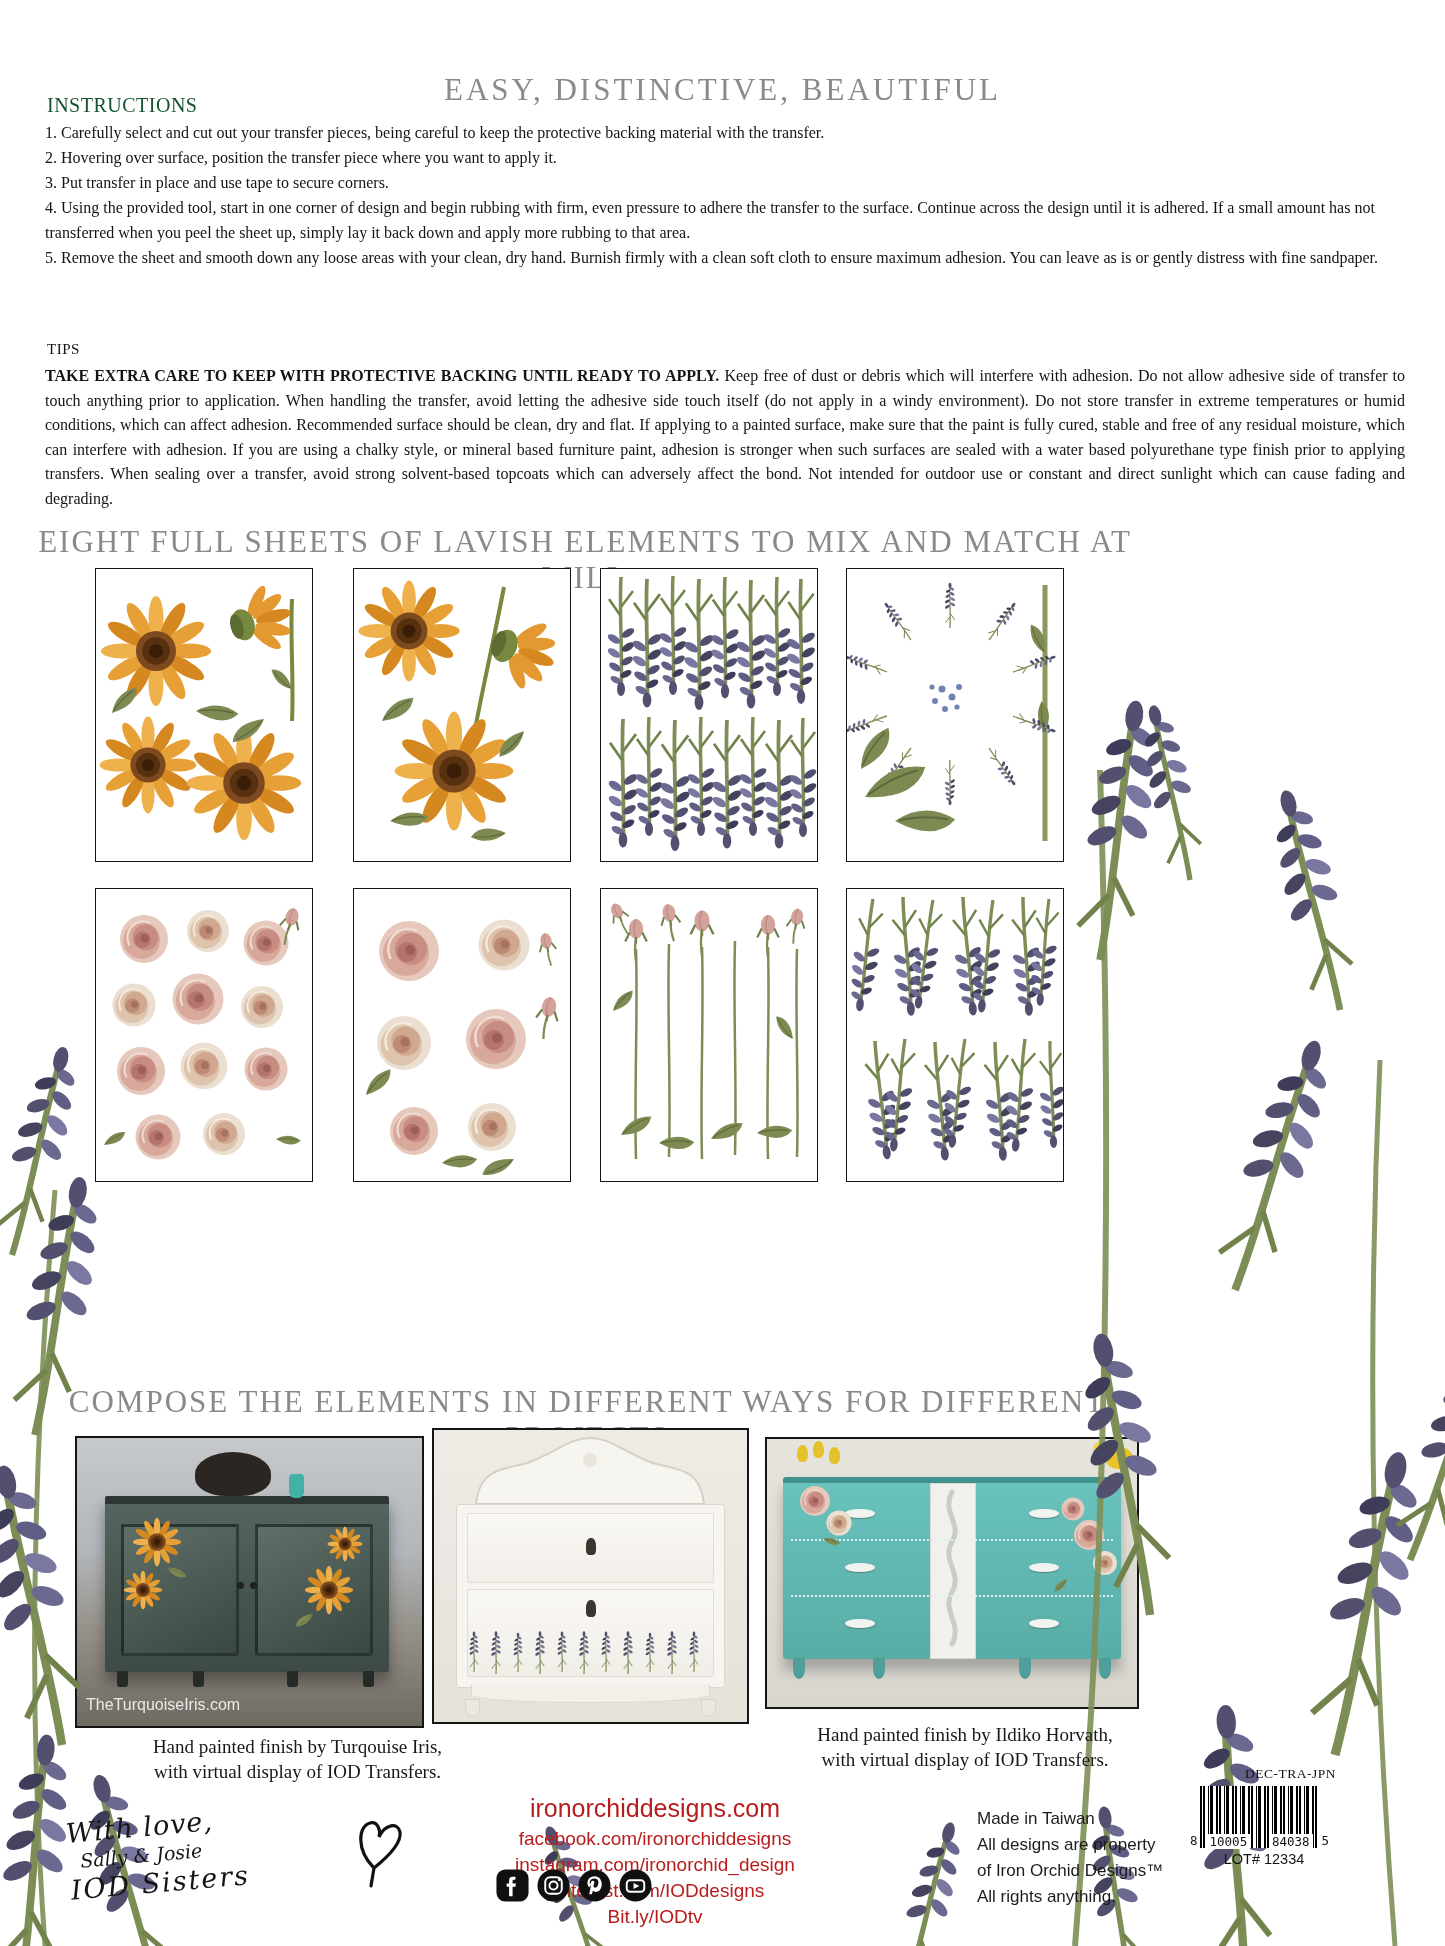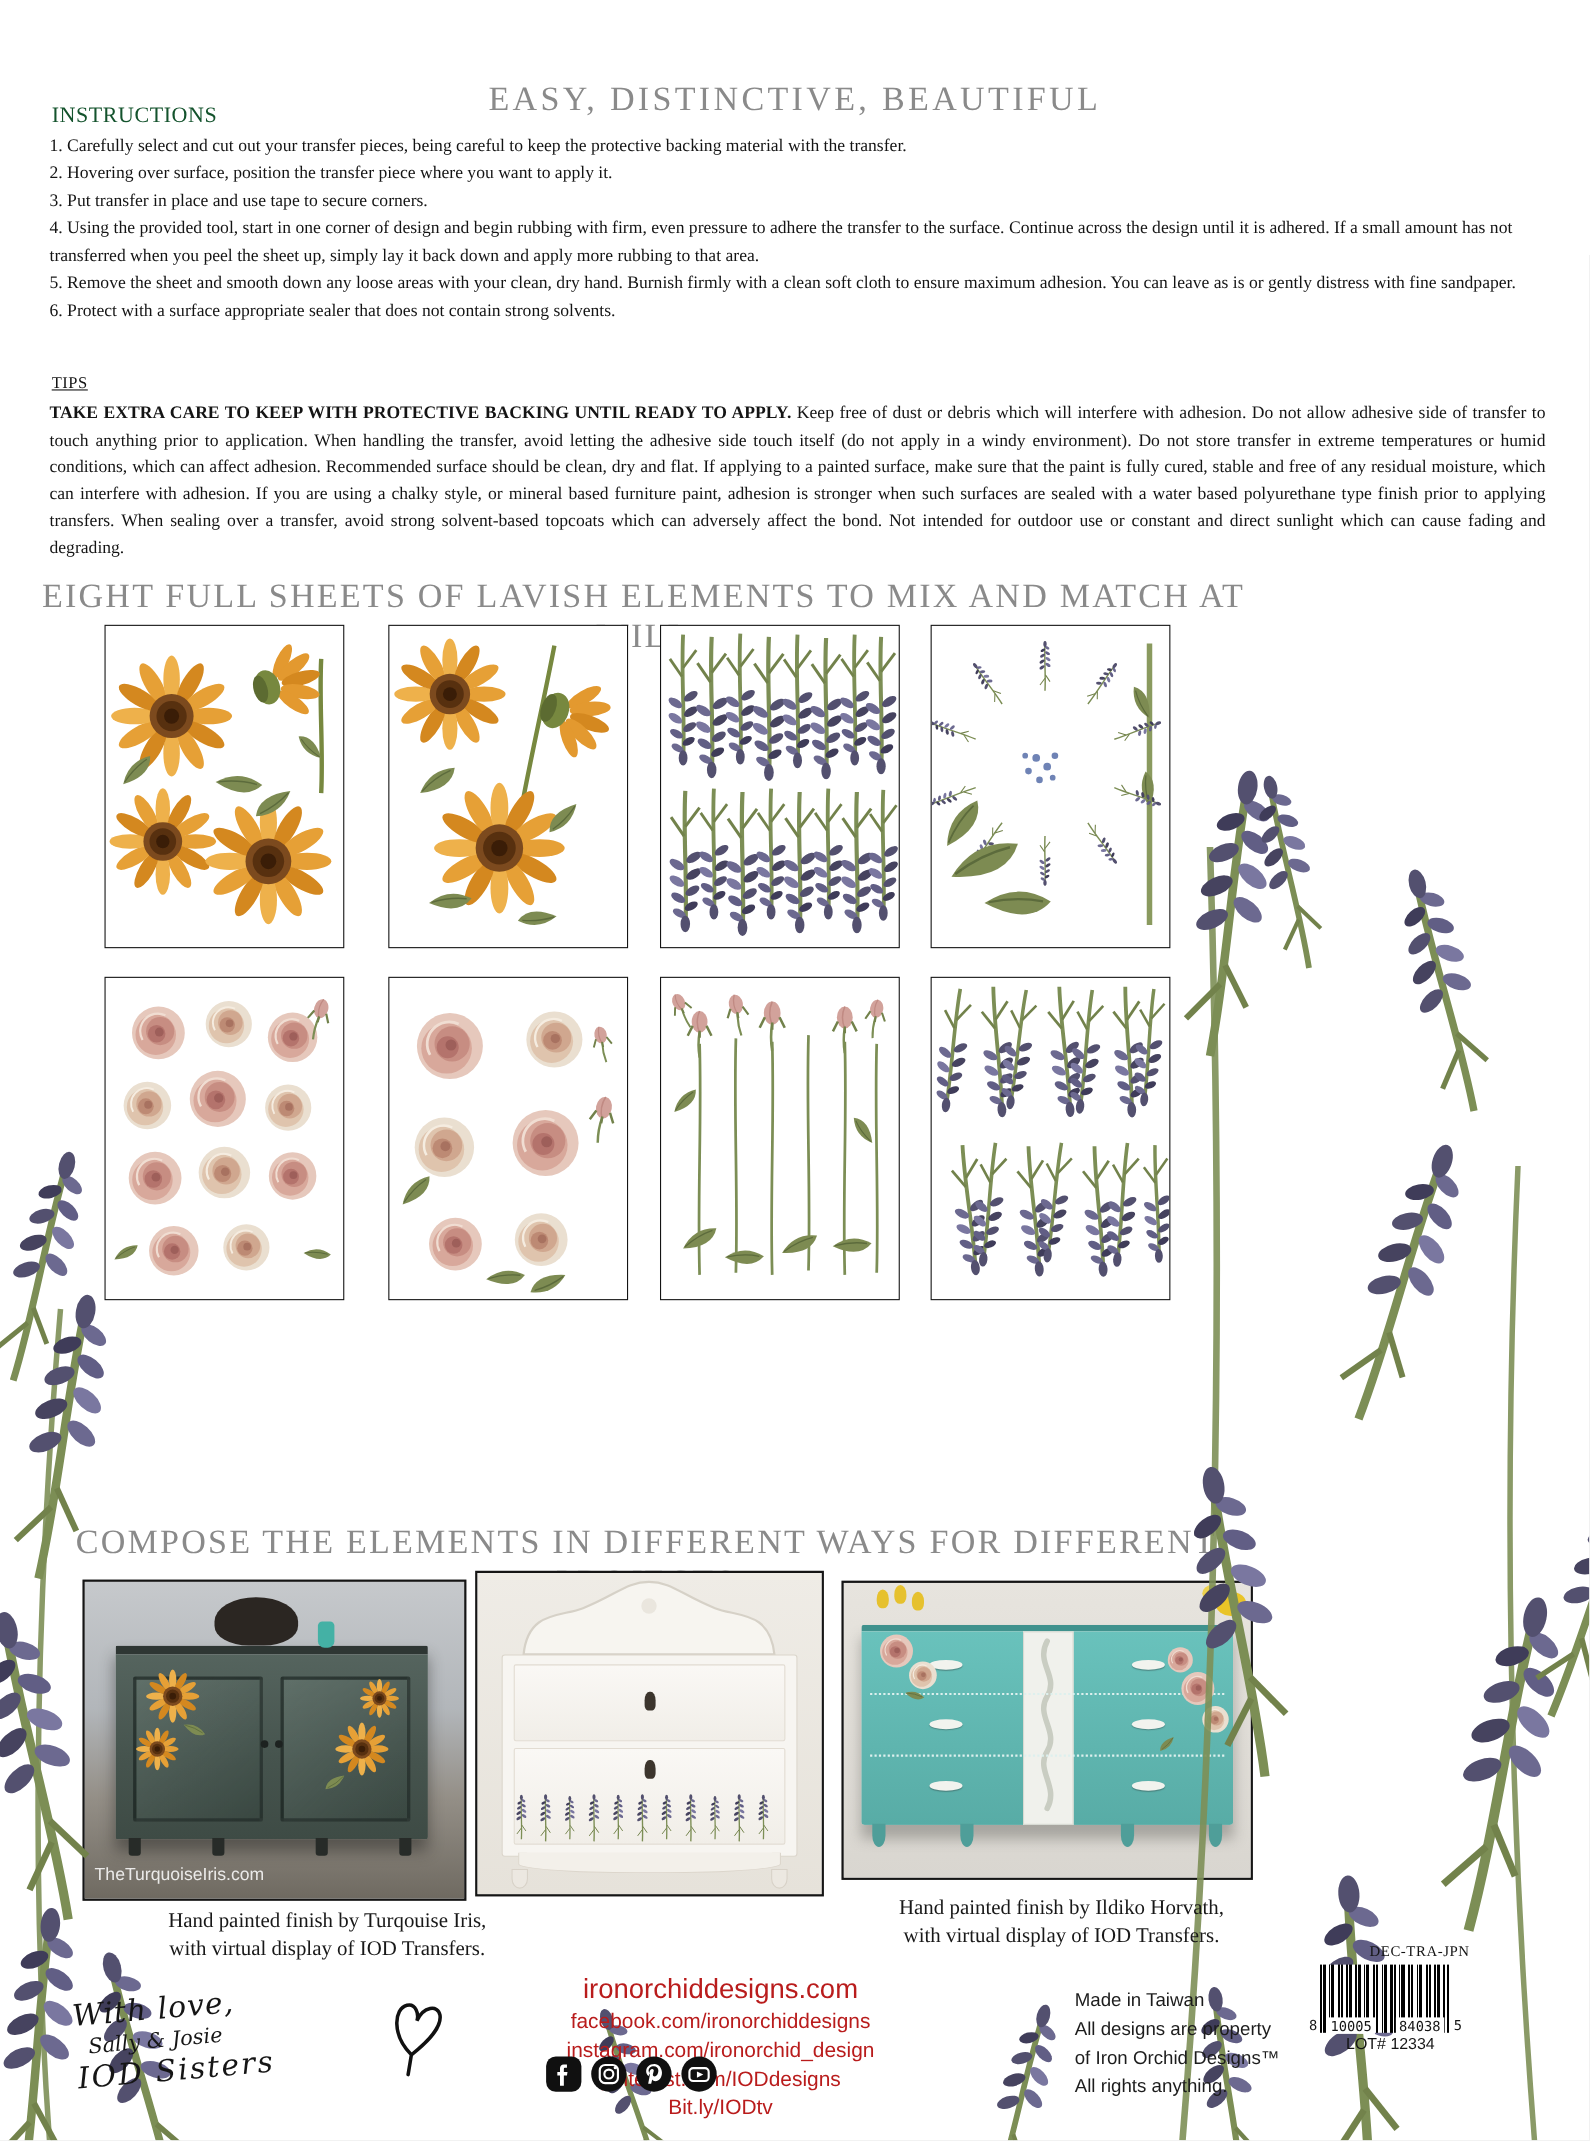--- a/index.html
+++ b/index.html
@@ -3,21 +3,21 @@
 <meta charset="utf-8">
 <style>
   html,body{margin:0;padding:0;background:#e8e8e8;}
   .page{position:relative;width:1445px;height:1946px;margin:0 auto;background:#fff;overflow:hidden;
         font-family:"Liberation Serif", serif;color:#141414;}
   .abs{position:absolute;}
   
   .title{top:72px;left:0;right:0;text-align:center;font-size:31px;letter-spacing:3px;color:#8a8a8a;z-index:4;}
   .instr-label{top:94px;left:47px;font-size:20px;letter-spacing:.5px;color:#14532d;z-index:4;}
   .instr-list{top:120px;left:45px;width:1358px;font-size:16px;line-height:25px;z-index:4;}
-  .tips-label{top:341px;left:47px;font-size:15px;letter-spacing:.5px;z-index:4;text-decoration:underline;}
+  .tips-label{top:341px;left:47px;font-size:15px;letter-spacing:.5px;z-index:4;}
   .tips{top:364px;left:45px;width:1360px;font-size:16px;line-height:24.5px;text-align:justify;z-index:4;}
   .tips-bold{font-weight:bold;}
   .h-sheets{top:524px;left:30px;width:1110px;text-align:center;font-size:31px;letter-spacing:2px;color:#8a8a8a;z-index:2;}
   .h-compose{top:1384px;left:30px;width:1115px;text-align:center;font-size:31px;letter-spacing:2px;color:#8a8a8a;z-index:2;}
   
   .sheet{position:absolute;width:216px;height:292px;background:#fff;border:1.5px solid #141414;z-index:2;}
   .sheet svg{width:100%;height:100%;display:block;}
   .r1{top:568px;} .r2{top:888px;}
   .c1{left:95px;} .c2{left:353px;} .c3{left:600px;} .c4{left:846px;}
   
@@ -163,21 +163,20 @@
 
   <div class="abs title">EASY, DISTINCTIVE, BEAUTIFUL</div>
   <div class="abs instr-label">INSTRUCTIONS</div>
   <div class="abs instr-list">
 
   <div class="li">1. Carefully select and cut out your transfer pieces, being careful to keep the protective backing material with the transfer.</div>
       <div class="li">2. Hovering over surface, position the transfer piece where you want to apply it.</div>
       <div class="li">3. Put transfer in place and use tape to secure corners.</div>
       <div class="li">4. Using the provided tool, start in one corner of design and begin rubbing with firm, even pressure to adhere the transfer to the surface. Continue across the design until it is adhered. If a small amount has not transferred when you peel the sheet up, simply lay it back down and apply more rubbing to that area.</div>
       <div class="li">5. Remove the sheet and smooth down any loose areas with your clean, dry hand. Burnish firmly with a clean soft cloth to ensure maximum adhesion. You can leave as is or gently distress with fine sandpaper.</div>
-      <div class="li">6. Protect with a surface appropriate sealer that does not contain strong solvents.</div>
     </div>
   <div class="abs tips-label">TIPS</div>
   <div class="abs tips"><span class="tips-bold">TAKE EXTRA CARE TO KEEP WITH PROTECTIVE BACKING UNTIL READY TO APPLY.</span> <span>Keep free of dust or debris which will interfere with adhesion. Do not allow adhesive side of transfer to touch anything prior to application. When handling the transfer, avoid letting the adhesive side touch itself (do not apply in a windy environment). Do not store transfer in extreme temperatures or humid conditions, which can affect adhesion. Recommended surface should be clean, dry and flat. If applying to a painted surface, make sure that the paint is fully cured, stable and free of any residual moisture, which can interfere with adhesion. If you are using a chalky style, or mineral based furniture paint, adhesion is stronger when such surfaces are sealed with a water based polyurethane type finish prior to applying transfers. When sealing over a transfer, avoid strong solvent-based topcoats which can adversely affect the bond. Not intended for outdoor use or constant and direct sunlight which can cause fading and degrading.</span></div>
 
   <div class="abs h-sheets">EIGHT FULL SHEETS OF LAVISH ELEMENTS TO MIX AND MATCH AT WILL</div>
 
   <div class="sheet r1 c1">
     <svg viewBox="0 0 216 292">
       <path d="M196 30 C194 70 198 112 196 152" stroke="#77883f" stroke-width="4" fill="none"></path>
       <use href="#leaf" transform="translate(196,120) rotate(-120) scale(0.8)"></use>

